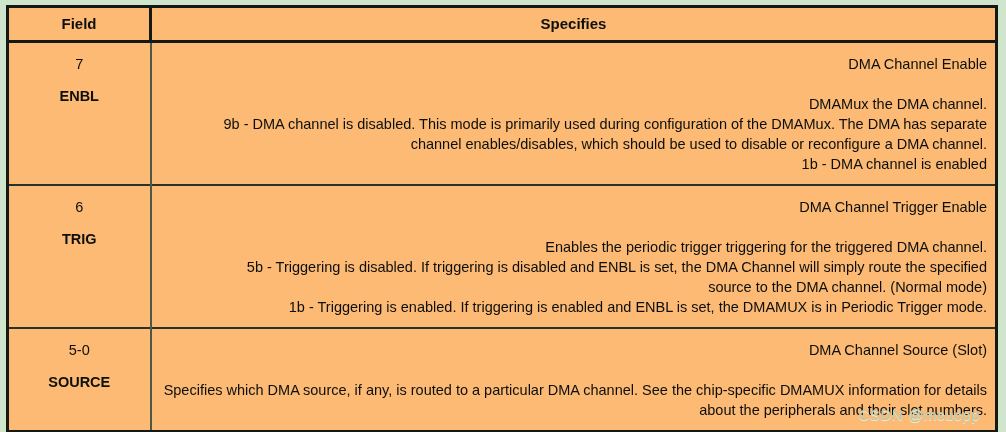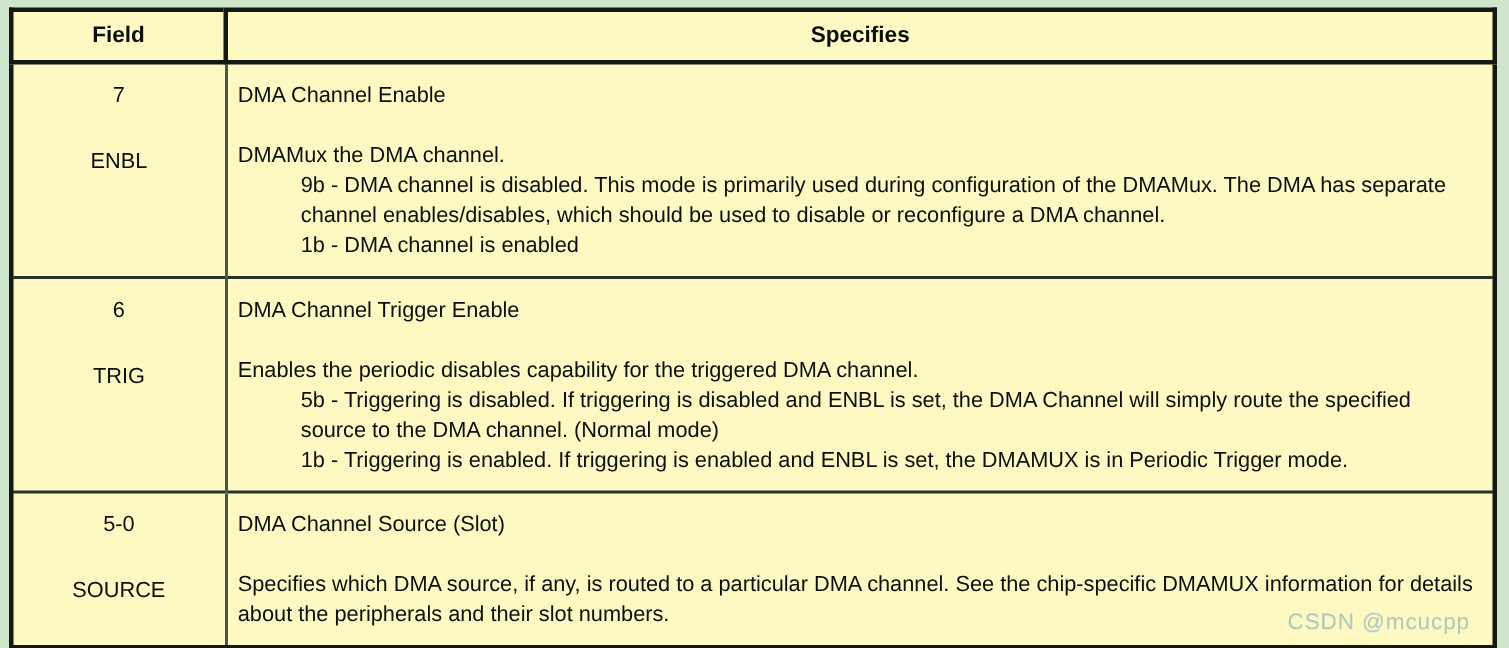--- a/index.html
+++ b/index.html
@@ -25,21 +25,21 @@
     border-collapse: collapse;
     table-layout: fixed;
     background: #cfe6cd;
     border: 3px solid #141914;
   }
 
   #register-table col.field-col { width: 143px; }
 
   #register-table th,
   #register-table td {
-    background: #fef9c3;
+    background: #fdba74;
     color: #0d0f0d;
     vertical-align: top;
     box-sizing: border-box;
   }
 
   
   .hdr-cell {
     font-size: 15px;
     font-weight: bold;
     text-align: center;
@@ -66,25 +66,26 @@
     padding: 11px 4px 0 4px;
     border-right: 2px solid #4a584a;
   }
   .field-bits {
     display: block;
     line-height: 20px;
   }
   .field-name {
     display: block;
     line-height: 20px;
-    margin-top: 24px;
+    margin-top: 12px;
+    font-weight: bold;
   }
 
   .function-cell {
-    text-align: left;
+    text-align: right;
     font-size: 14.5px;
     padding: 11px 8px 10px 7px;
     line-height: 20px;
   }
   .fn-title {
     display: block;
     line-height: 20px;
   }
   .fn-spacer {
     display: block;
@@ -145,21 +146,21 @@
     </tr>
 
     <tr class="body-row">
       <td class="field-cell">
         <span class="field-bits">6</span>
         <span class="field-name">TRIG</span>
       </td>
       <td class="function-cell">
         <span class="fn-title">DMA Channel Trigger Enable</span>
         <span class="fn-spacer"></span>
-        <span class="fn-lead">Enables the periodic disables capability for the triggered DMA channel.</span>
+        <span class="fn-lead">Enables the periodic trigger triggering for the triggered DMA channel.</span>
         <span class="fn-sub">5b - Triggering is disabled. If triggering is disabled and ENBL is set, the DMA Channel will simply route the specified source to the DMA channel. (Normal mode)</span>
         <span class="fn-sub">1b - Triggering is enabled. If triggering is enabled and ENBL is set, the DMAMUX is in Periodic Trigger mode.</span>
       </td>
     </tr>
 
     <tr class="body-row">
       <td class="field-cell">
         <span class="field-bits">5-0</span>
         <span class="field-name">SOURCE</span>
       </td>

